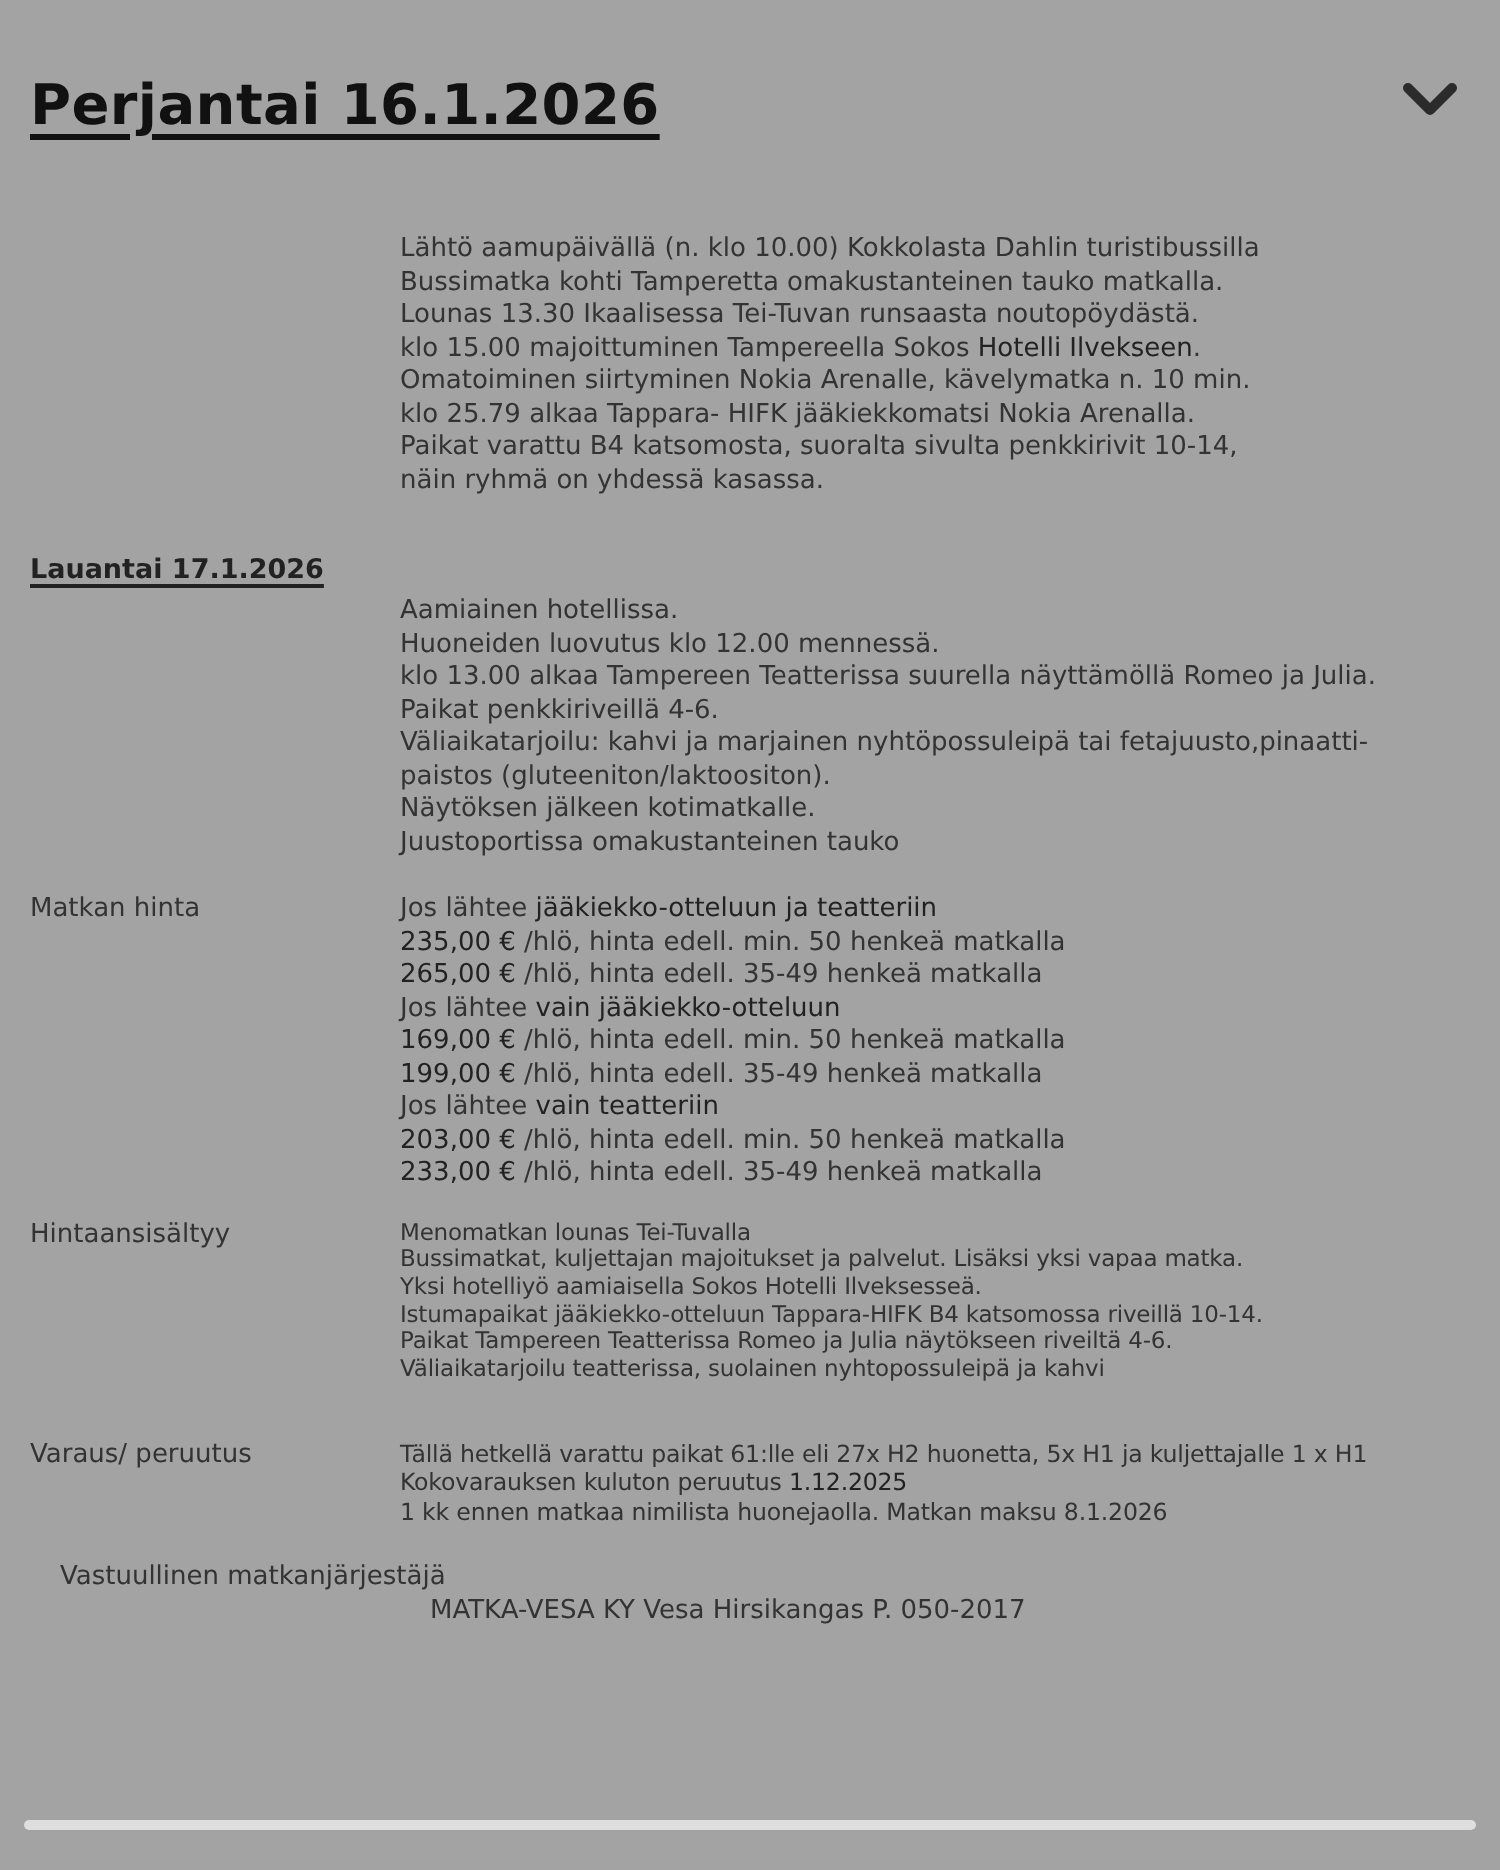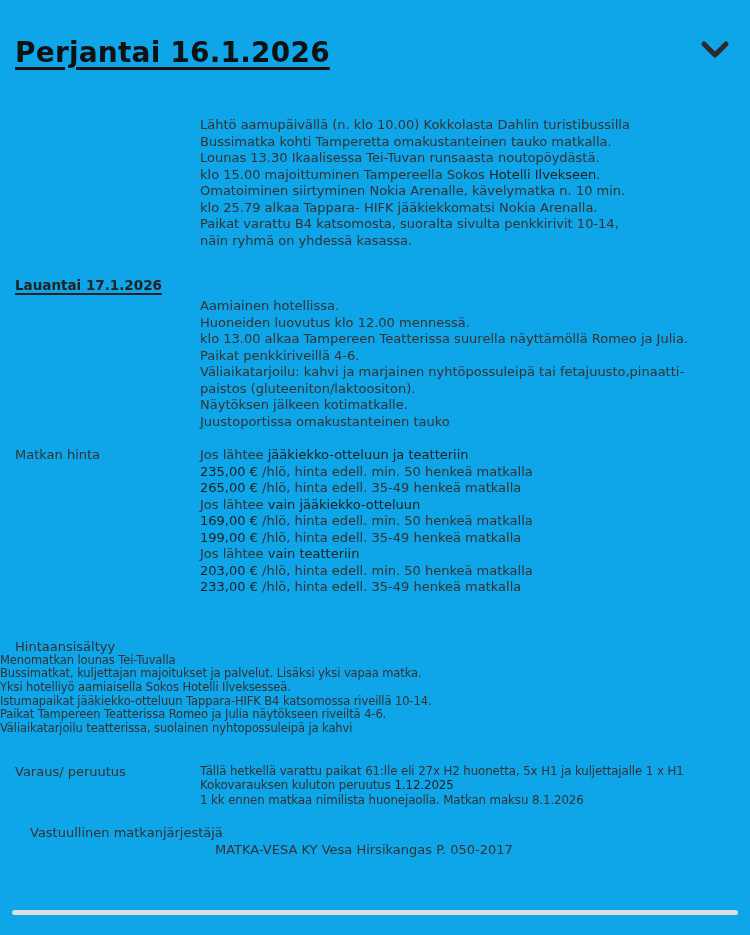--- a/index.html
+++ b/index.html
@@ -6,21 +6,21 @@
   html, body { margin: 0; padding: 0; }
   body {
     width: 750px; height: 935px;
     background: #ffffff;
     font-family: "DejaVu Sans", "Liberation Sans", sans-serif;
     color: #333333;
   }
   .page {
     position: relative;
     width: 750px; height: 935px;
-    background: #0ea5e9;
+    background: #a3a3a3;
     overflow: hidden;
   }
   
   .header {
     display: flex;
     justify-content: space-between;
     align-items: flex-start;
     padding: 36px 18px 0 15px;
   }
   .title {
@@ -59,21 +59,21 @@
   .row-saturday .label-col {
     font-weight: bold;
     text-decoration: underline;
     text-decoration-thickness: 1.5px;
     text-underline-offset: 3px;
     color: #222222;
     font-size: 13.5px;
   }
   .row-saturday .content-col { padding-top: 21px; }
   .row-price    { margin-top: 17px; }
-  .row-includes { margin-top: 43px; flex-direction: column; }
+  .row-includes { margin-top: 14px; }
   .row-includes .line { font-size: 11.5px; line-height: 13.7px; letter-spacing: -0.1px; }
   .row-booking  { margin-top: 28px; }
   .row-booking .line { font-size: 11.8px; line-height: 14.6px; letter-spacing: -0.1px; }
   .row-organizer { margin-top: 17px; margin-left: 15px; }
   .organizer-label { padding-left: 15px; font-size: 13px; color: #333333; }
   .organizer-value {
     margin-left: 200px; margin-top: 2px;
     font-size: 13px; color: #333333; white-space: nowrap;
   }
   .divider {

